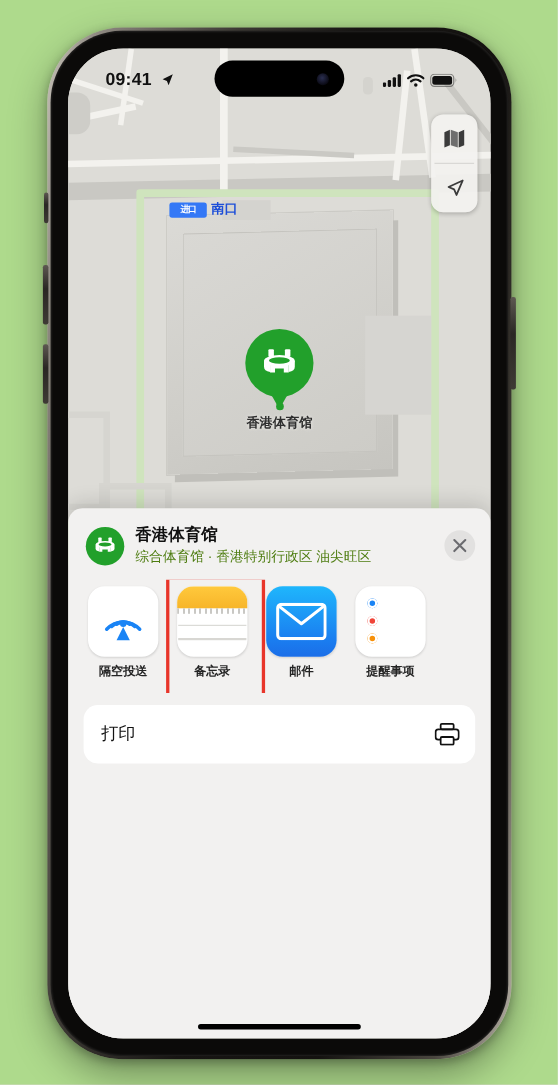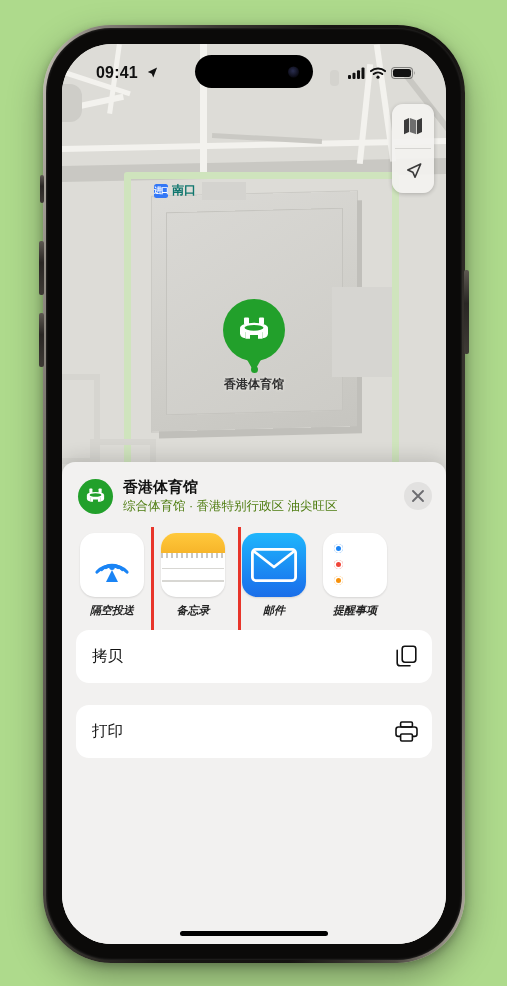--- a/index.html
+++ b/index.html
@@ -63,23 +63,23 @@
 
   #park-outline{
     position:absolute; left:62px; top:128px; width:275px; height:305px;
     border:7px solid #cfe4bd; border-radius:3px;
   }
 
   
   #transit-badge{ position:absolute; left:92px; top:138px; display:flex; align-items:center; gap:4px; }
   #transit-chip{
     background:#3478f6; color:#fff; font-size:8px; line-height:1;
-    padding:3px 0; border-radius:2.5px; letter-spacing:-1px; font-weight:700;
-  }
-  #transit-label{ color:#0f766e; font-size:12px; font-weight:600; }
+    padding:3px 10px; border-radius:2.5px; letter-spacing:-1px; font-weight:700;
+  }
+  #transit-label{ color:#1d4ed8; font-size:12px; font-weight:600; }
 
   
   #map-pin{ position:absolute; left:50%; top:255px; transform:translateX(-50%); text-align:center; width:120px; }
   #pin-drop{
     position:relative; width:62px; height:62px; margin:0 auto;
     background:#22a02b; border-radius:50% 50% 50% 50%;
   }
   #pin-drop::after{
     content:""; position:absolute; left:50%; bottom:-11px; transform:translateX(-50%);
     width:0;height:0; border-left:9px solid transparent; border-right:9px solid transparent;
@@ -135,21 +135,21 @@
                    white-space:nowrap; overflow:hidden; text-overflow:ellipsis; }
   #sheet-close{
     width:28px;height:28px;border-radius:50%;background:#e2e1e0;
     display:flex;align-items:center;justify-content:center;flex:0 0 auto;cursor:pointer;
   }
 
   #app-row{ display:flex; gap:17px; padding:6px 0 12px 18px; overflow:hidden; }
   .app-item{ width:64px; flex:0 0 auto; text-align:center; cursor:pointer; position:relative; }
   .app-icon{ width:64px;height:64px;border-radius:15px; overflow:hidden; position:relative;
              box-shadow:0 1px 2px rgba(0,0,0,.12); }
-  .app-label{ font-size:11px; color:#242424; margin-top:6px; font-weight:600; white-space:nowrap;font-style:italic; }
+  .app-label{ font-size:11px; color:#242424; margin-top:6px; font-weight:600; white-space:nowrap; }
   .app-item.highlight::before{
     content:""; position:absolute; left:-10px; top:-9px; width:84px; height:103px;
     border:3px solid #e8352a; border-radius:2px; pointer-events:none;
   }
 
   
   .ic-airdrop{ background:#fff; display:flex;align-items:center;justify-content:center; }
   .ic-messages{ background:linear-gradient(180deg,#5bf675,#22c13d 55%,#15b02f); display:flex;align-items:center;justify-content:center; }
   .ic-mail{ background:linear-gradient(180deg,#1fb6fc,#1a7ef0 75%,#1b6ee8); display:flex;align-items:center;justify-content:center; }
   .ic-notes{ background:#fff; }
@@ -352,31 +352,20 @@
           <div class="rdot" style="background:#1a84f5"></div>
           <div class="rdot" style="background:#f04438"></div>
           <div class="rdot" style="background:#f79009"></div>
         </div>
         <div class="app-label">提醒事项</div>
       </div>
     </div>
 
     <div id="action-list">
 
-      <div class="act-group">
-        <div class="act-row">
-          <span class="act-label">拷贝</span>
-          <span class="act-icon">
-            <svg width="21" height="22" viewBox="0 0 21 22">
-              <rect x="6.2" y="1.2" width="13.6" height="16" rx="2.6" fill="none" stroke="#111" stroke-width="1.6"></rect>
-              <path d="M14 20.8 H4.1 A2.9 2.9 0 0 1 1.2 17.9 V5.4" fill="none" stroke="#111" stroke-width="1.6" stroke-linecap="round"></path>
-            </svg>
-          </span>
-        </div>
-      </div>
 
       <div class="act-group">
       </div>
 
       <div class="act-group">
         <div class="act-row">
           <span class="act-label">打印</span>
           <span class="act-icon">
             <svg width="23" height="21" viewBox="0 0 23 21">
               <rect x="5.6" y="1" width="11.8" height="5" rx="1.2" fill="none" stroke="#111" stroke-width="1.6"></rect>

